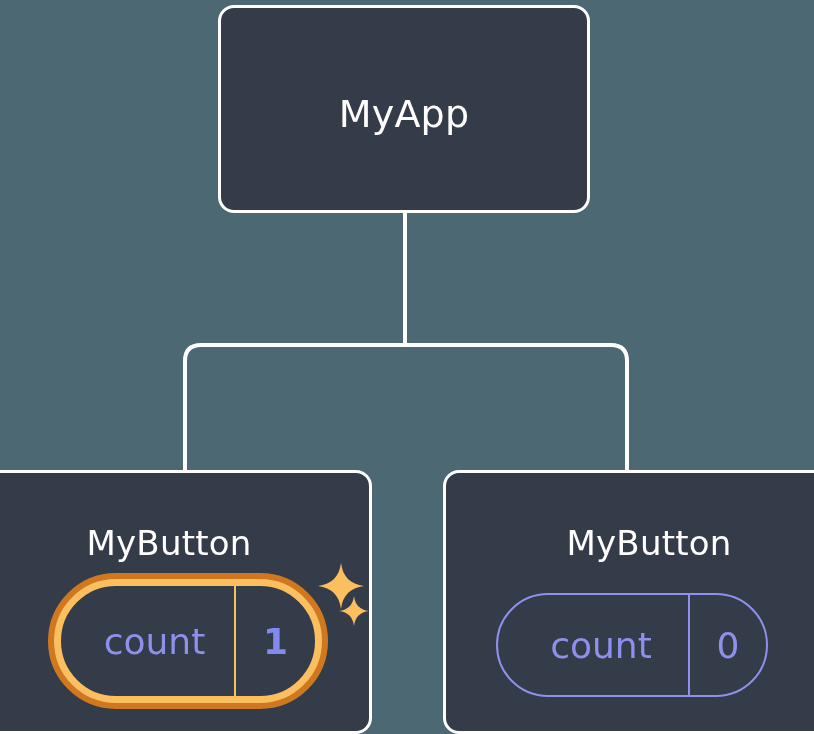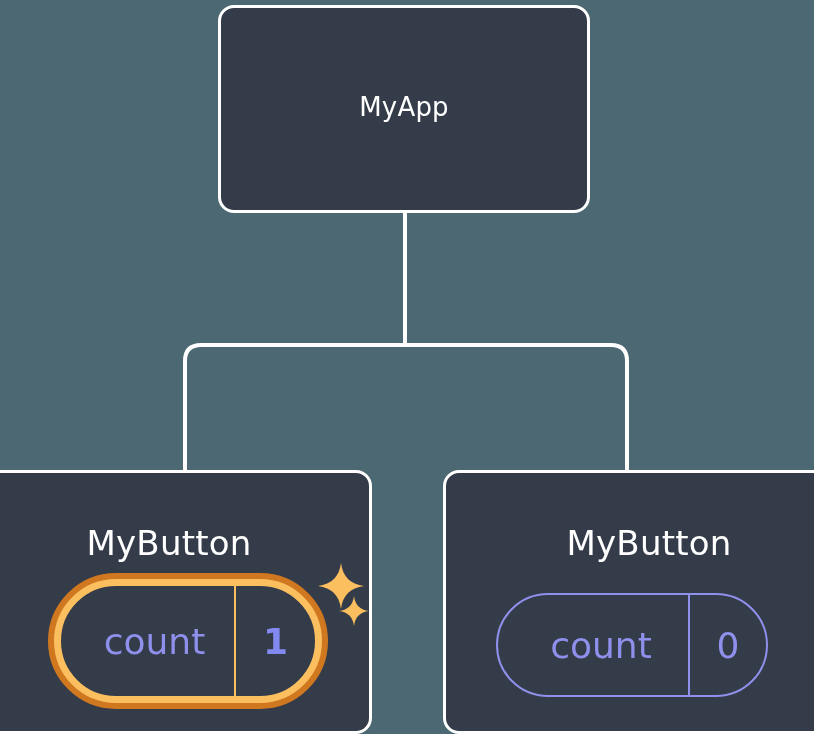--- a/index.html
+++ b/index.html
@@ -55,21 +55,21 @@
     position: absolute;
     width: 100%;
     text-align: center;
     color: #ffffff;
     font-weight: 400;
     letter-spacing: 0.2px;
     white-space: nowrap;
   }
   .node-root .node-title {
     top: 84px;
-    font-size: 26px;
+    font-size: 38px;
   }
   .node-child-left .node-title {
     top: 50px;
     left: 40px;
     width: 332px;
     font-size: 34px;
   }
   .node-child-right .node-title {
     top: 50px;
     font-size: 34px;

